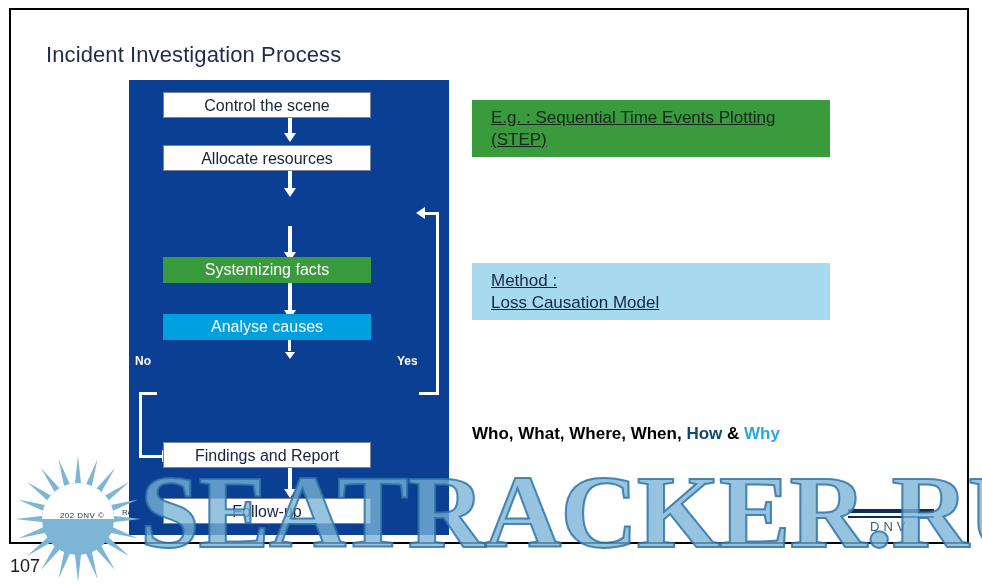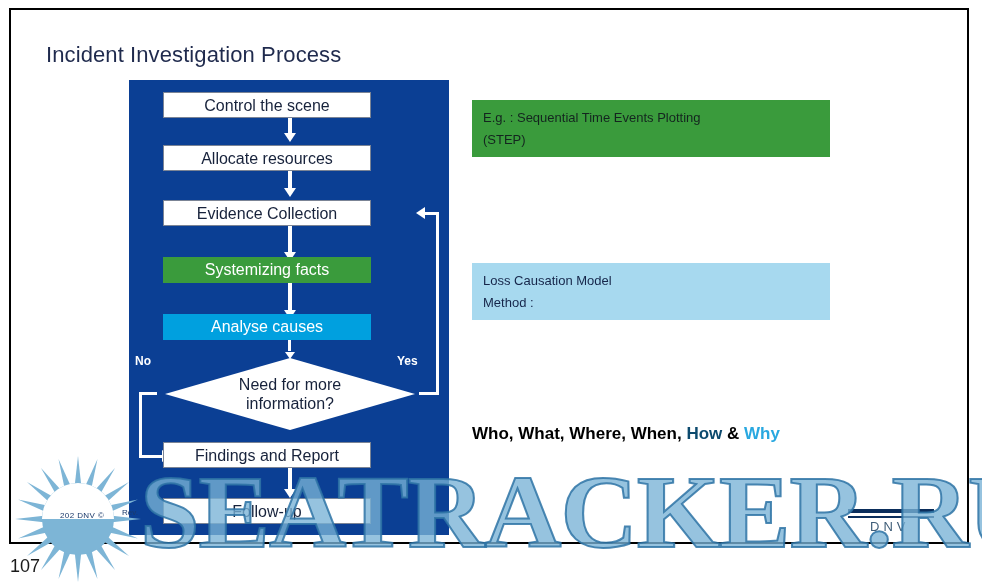--- a/index.html
+++ b/index.html
@@ -197,23 +197,24 @@
     width: 0; height: 0;
     border-top: 6px solid transparent;
     border-bottom: 6px solid transparent;
     border-right: 9px solid #ffffff;
   }
 
   
   .callout {
     position: absolute;
     box-sizing: border-box;
-    padding: 7px 11px;
-    font-size: 13px;
+    padding: 7px 19px;
+    font-size: 17px;
     line-height: 22px;
+    text-decoration: underline;
   }
   #callout-step {
     left: 472px;
     top: 100px;
     width: 358px;
     height: 57px;
     background: #3a9b3c;
     color: #14251f;
   }
   #callout-method {
@@ -339,33 +340,28 @@
 <div id="page-title">Incident Investigation Process</div>
 
 <div id="flow-panel">
 
   <div class="proc-box white" style="top:12px">Control the scene</div>
   <div class="v-arrow" style="top:38px;height:16px"></div>
 
   <div class="proc-box white" style="top:65px">Allocate resources</div>
   <div class="v-arrow" style="top:91px;height:18px"></div>
 
-  <div class="proc-box white" style="top:120px">Evidence Collection</div>
   <div class="v-arrow" style="top:146px;height:27px"></div>
 
   <div class="proc-box green" style="top:177px">Systemizing facts</div>
   <div class="v-arrow" style="top:203px;height:28px"></div>
 
   <div class="proc-box cyan" style="top:234px">Analyse causes</div>
   <div class="v-arrow thin" style="top:260px;height:11px"></div>
 
-  <div id="decision-diamond">
-    <span>Need for more</span>
-    <span>information?</span>
-  </div>
   <div class="branch-label" id="label-no">No</div>
   <div class="branch-label" id="label-yes">Yes</div>
 
   <div id="no-cap"></div>
   <div id="no-line-v"></div>
   <div id="no-line-h"></div>
   <div id="no-arrowhead"></div>
 
   <div id="yes-cap"></div>
   <div id="yes-line-v"></div>
@@ -377,22 +373,22 @@
 
   <div class="proc-box white" style="top:418px">Follow-up</div>
 </div>
 
 <div class="callout" id="callout-step">
   <span class="callout-line">E.g. : Sequential Time Events Plotting</span>
   <span class="callout-line">(STEP)</span>
 </div>
 
 <div class="callout" id="callout-method">
+  <span class="callout-line">Method :</span>
   <span class="callout-line">Loss Causation Model</span>
-  <span class="callout-line">Method :</span>
 </div>
 
 <div id="questions-line"><span>Who, What, Where, When, </span><span class="how">How</span><span> &amp; </span><span class="why">Why</span></div>
 
 <svg id="sun-logo" viewBox="0 0 128 128">
   <g fill="#7db5d6">
     <g transform="translate(64,64)">
       <g id="rays">
           <polygon points="-3.7,-29.8 0.0,-63.0 3.7,-29.8"></polygon>
           <polygon points="5.7,-29.4 19.5,-59.9 12.7,-27.2"></polygon>

